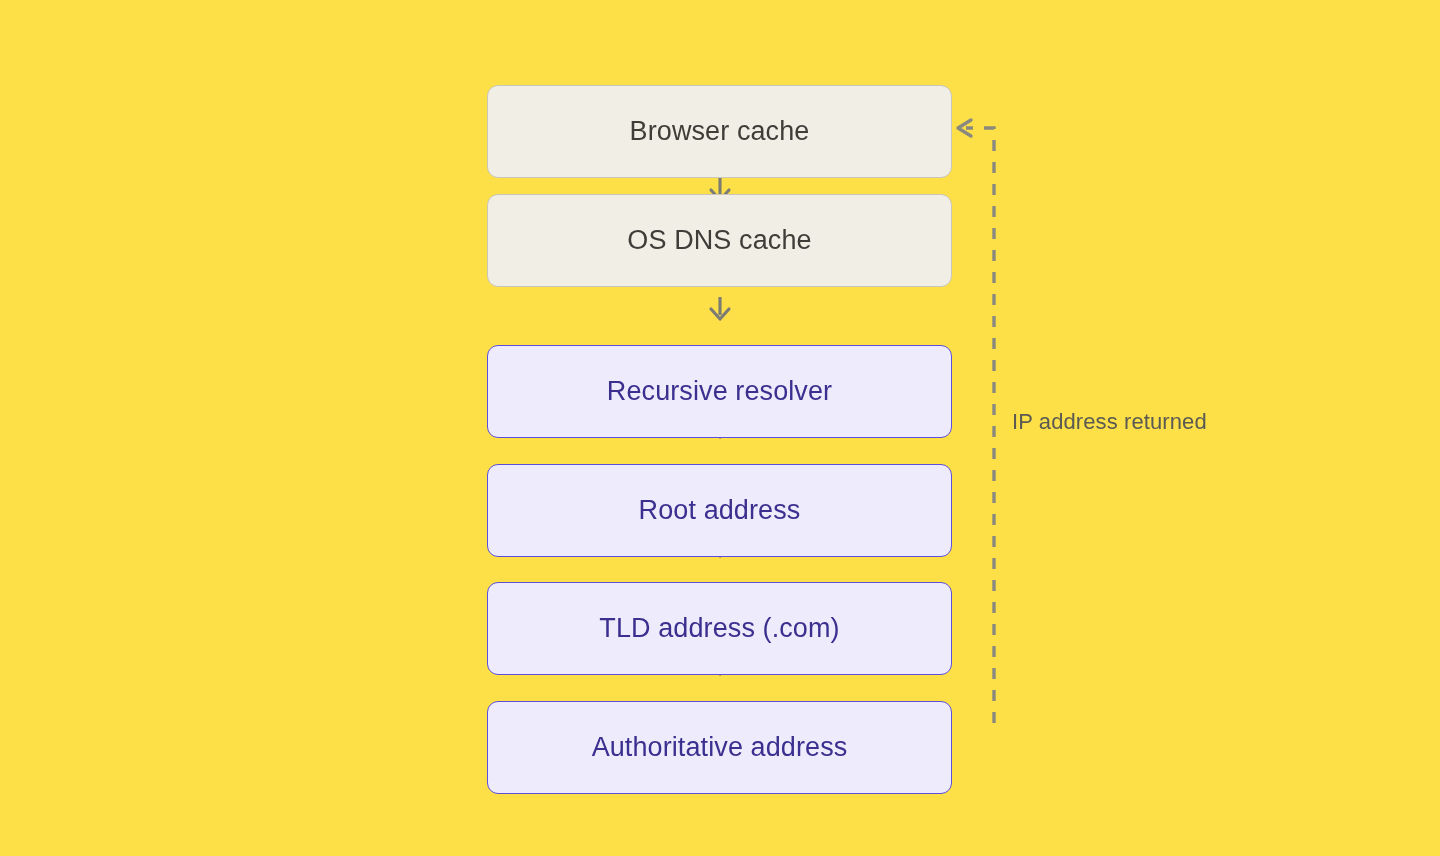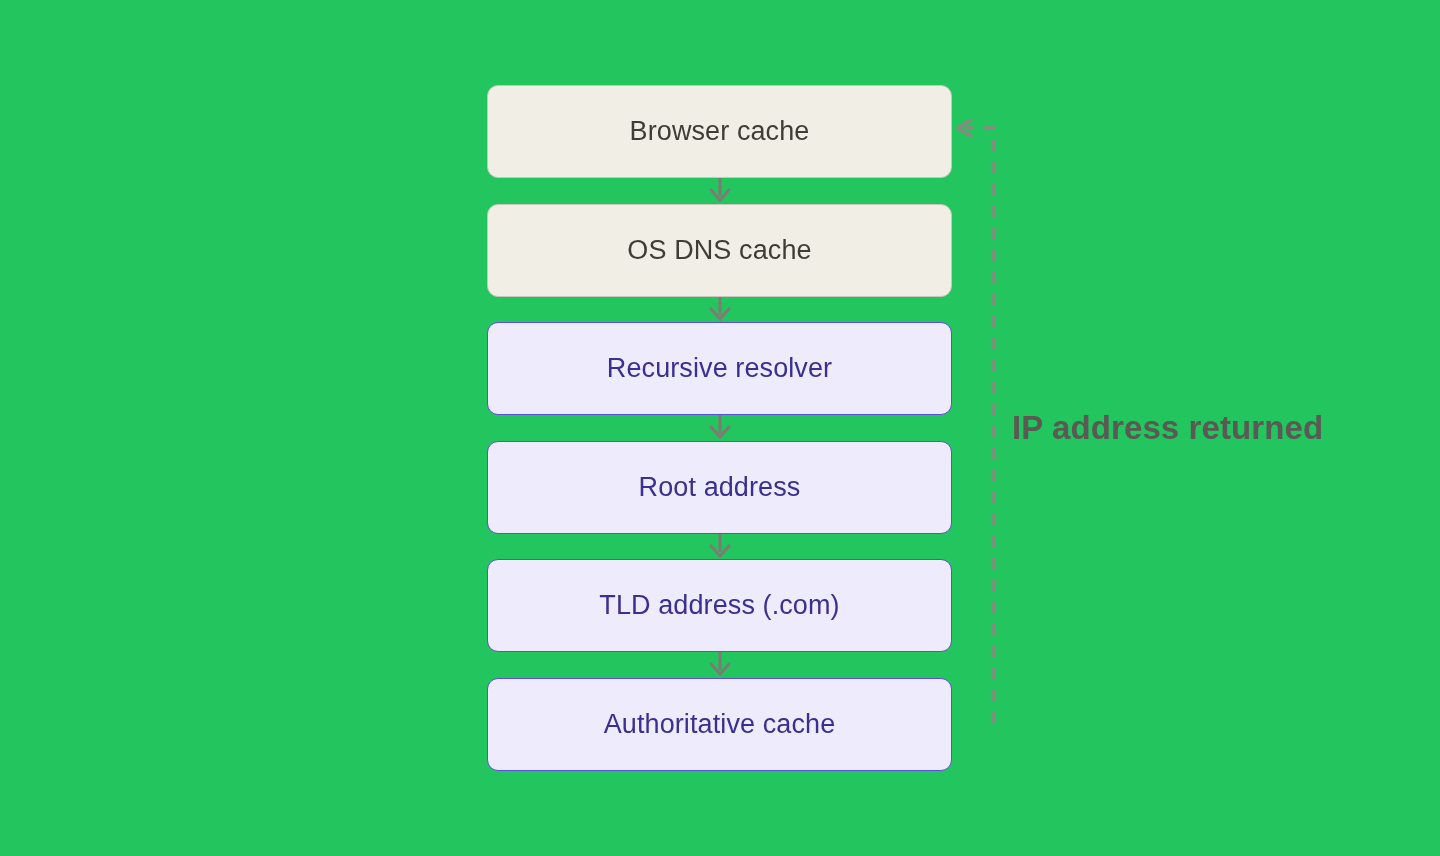--- a/index.html
+++ b/index.html
@@ -10,21 +10,21 @@
   body {
     width: 1440px;
     height: 856px;
     overflow: hidden;
     font-family: "Liberation Sans", sans-serif;
   }
   #canvas {
     position: relative;
     width: 1440px;
     height: 856px;
-    background: #22c55e;
+    background: #fde047;
   }
   #flow-svg {
     position: absolute;
     left: 0;
     top: 0;
     width: 1440px;
     height: 856px;
   }
   .node {
     position: absolute;
@@ -48,33 +48,33 @@
   .node.cache {
     background: #f1eee6;
     border: 1px solid #c9c5ba;
   }
   .node.cache .node-label {
     color: #3f3d38;
   }
   .node.server {
     background: #eeebfc;
     border: 1.6px solid #5d4edb;
+    margin-top: 23px;
   }
   .node.server .node-label {
     color: #3b2f8f;
   }
   #return-label {
     position: absolute;
     left: 1012px;
     top: 409px;
-    font-size: 33px;
+    font-size: 22px;
     color: #5a5953;
     white-space: nowrap;
     letter-spacing: 0.1px;
-    font-weight: bold;
   }
 </style>
 </head>
 <body>
 
 <div id="canvas">
 
   <svg id="flow-svg" viewBox="0 0 1440 856">
 
     <g stroke="#7d7c74" stroke-width="3.2" fill="none" stroke-linecap="butt">
@@ -95,35 +95,35 @@
     <g stroke="#8a897f" stroke-width="3.4" fill="none" stroke-linecap="butt">
       <path d="M 994 723 L 994 128 L 966 128" stroke-dasharray="11 11"></path>
     </g>
     <polyline points="971,120 958,128 971,136" stroke="#8a897f" stroke-width="3.4" fill="none" stroke-linecap="round" stroke-linejoin="round"></polyline>
   </svg>
 
   <div class="node cache" style="top:85px">
     <span class="node-label">Browser cache</span>
   </div>
 
-  <div class="node cache" style="top:204px">
+  <div class="node cache" style="top:194px">
     <span class="node-label">OS DNS cache</span>
   </div>
 
   <div class="node server" style="top:322px">
     <span class="node-label">Recursive resolver</span>
   </div>
 
   <div class="node server" style="top:441px">
     <span class="node-label">Root address</span>
   </div>
 
   <div class="node server" style="top:559px">
     <span class="node-label">TLD address (.com)</span>
   </div>
 
   <div class="node server" style="top:678px">
-    <span class="node-label">Authoritative cache</span>
+    <span class="node-label">Authoritative address</span>
   </div>
 
   <div id="return-label">IP address returned</div>
 
 </div>
 
 </body></html>

